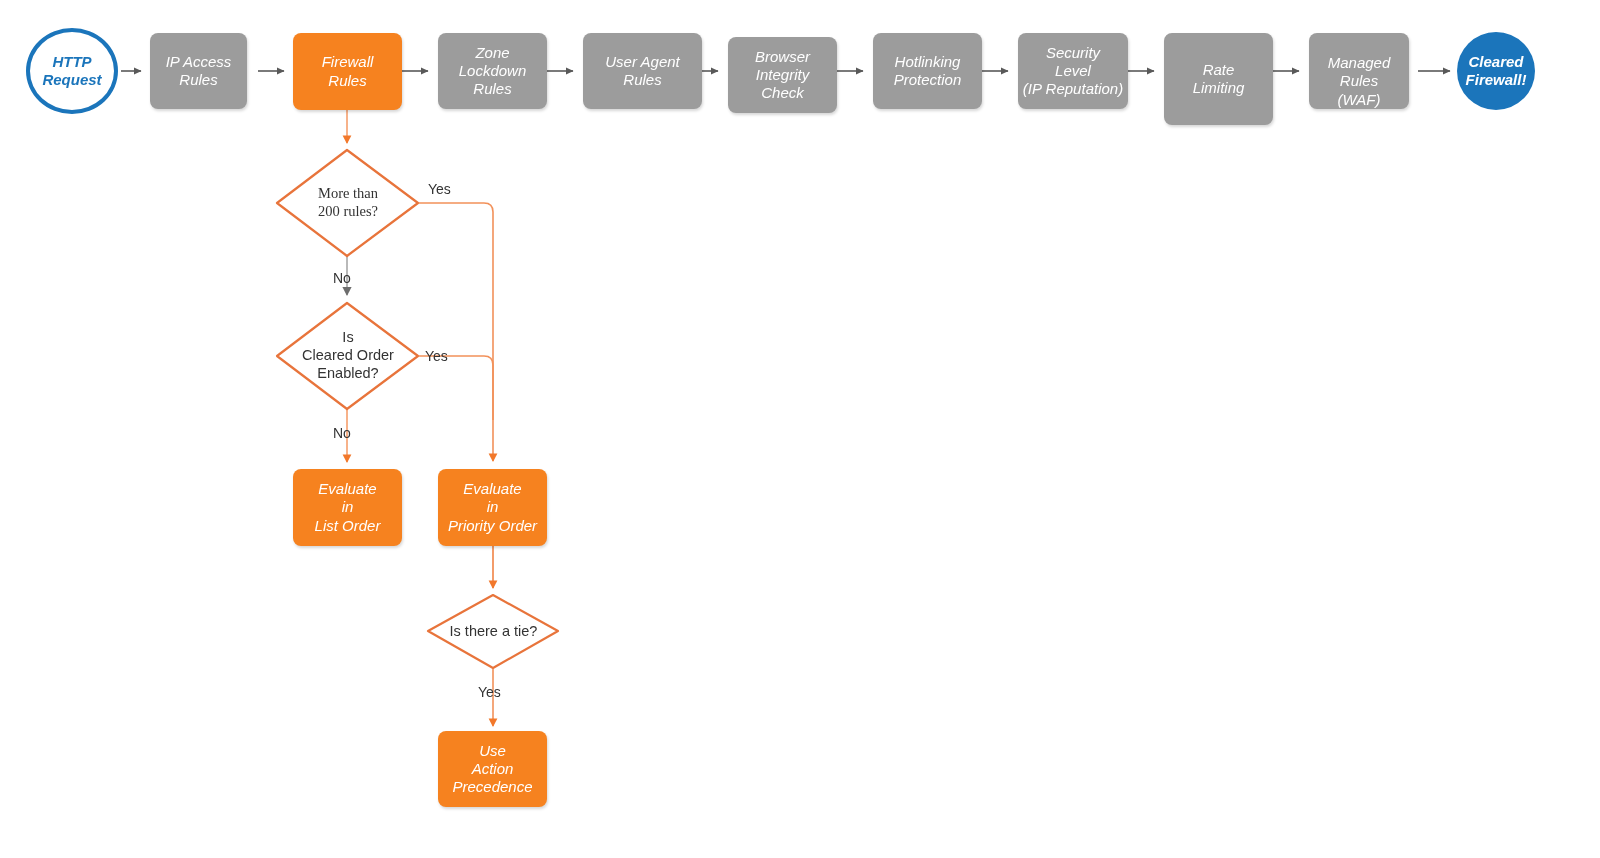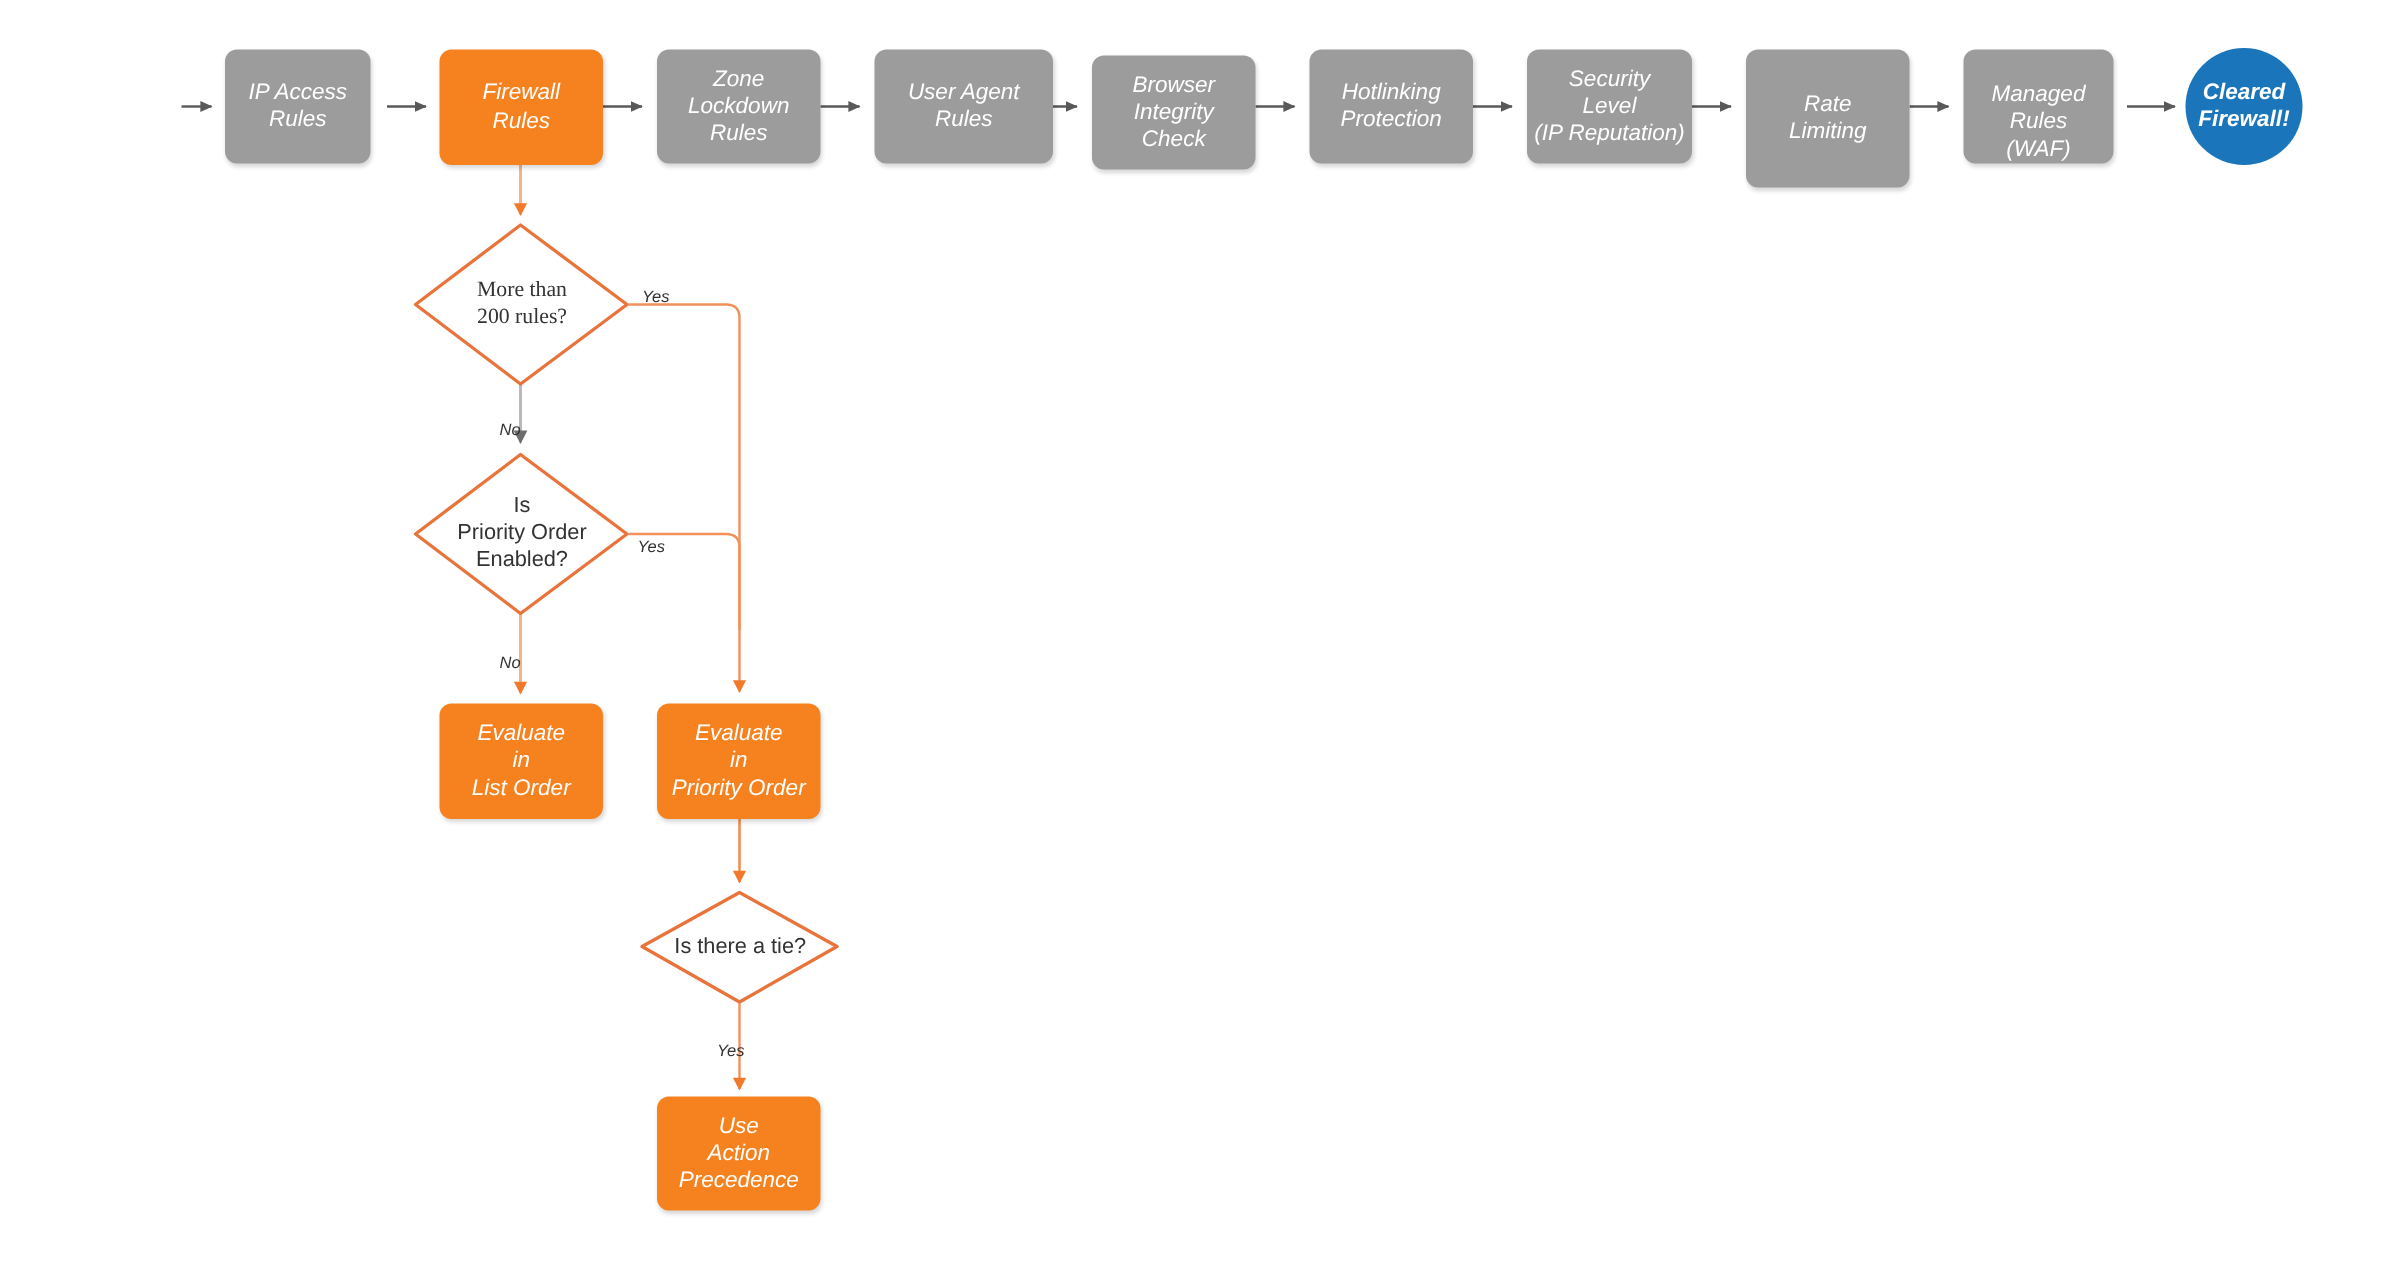--- a/index.html
+++ b/index.html
@@ -86,25 +86,23 @@
     font-size: 14.5px;
     color: #333333;
     font-style: normal;
     padding: 0 10px;
     box-sizing: border-box;
   }
 
   
   .edge-label {
     position: absolute;
-    font-size: 11px;
-    font-style: italic;
+    font-size: 14px;
     color: #333333;
     white-space: nowrap;
-    margin-top: 11px;
   }
 </style>
 </head>
 <body>
 
 <div id="canvas">
 
   <svg id="wires" viewBox="0 0 1600 858">
     <defs>
       <marker id="ah-gray" markerWidth="9" markerHeight="9" refX="7.4" refY="4.5" orient="auto" markerUnits="userSpaceOnUse">
@@ -143,20 +141,24 @@
 
     <path d="M493,546 L493,588" stroke="#f2915a" stroke-width="1.8" fill="none" marker-end="url(#ah-orange)"></path>
 
     <path d="M493,669 L493,726" stroke="#f2915a" stroke-width="1.6" fill="none" marker-end="url(#ah-orange)"></path>
 
     <polygon points="347,150 418,203 347,256 277,203" fill="#ffffff" stroke="#e8743b" stroke-width="2.2" stroke-linejoin="round"></polygon>
     <polygon points="347,303 418,356 347,409 277,356" fill="#ffffff" stroke="#e8743b" stroke-width="2.2" stroke-linejoin="round"></polygon>
     <polygon points="493,595 558,631 493,668 428,631" fill="#ffffff" stroke="#e8743b" stroke-width="2.2" stroke-linejoin="round"></polygon>
   </svg>
 
+  <div class="node terminator hollow" style="left:26px; top:28px; width:92px; height:86px;">
+    <span class="label">HTTP
+Request</span>
+  </div>
 
   <div class="node proc gray" style="left:150px; top:33px; width:97px; height:76px;">
     <span class="label">IP Access
 Rules</span>
   </div>
 
   <div class="node proc orange" style="left:293px; top:33px; width:109px; height:77px;">
     <span class="label">Firewall
 Rules</span>
   </div>
@@ -205,21 +207,21 @@
 Firewall!</span>
   </div>
 
   <div class="node decision" style="left:277px; top:150px; width:142px; height:106px;font-family:Liberation Serif, serif;">
     <span class="label">More than
 200 rules?</span>
   </div>
 
   <div class="node decision" style="left:277px; top:303px; width:142px; height:106px;">
     <span class="label">Is
-Priority Order
+Cleared Order
 Enabled?</span>
   </div>
 
   <div class="node decision" style="left:428px; top:595px; width:131px; height:74px;">
     <span class="label">Is there a tie?</span>
   </div>
 
   <div class="node proc orange" style="left:293px; top:469px; width:109px; height:77px;">
     <span class="label">Evaluate
 in

